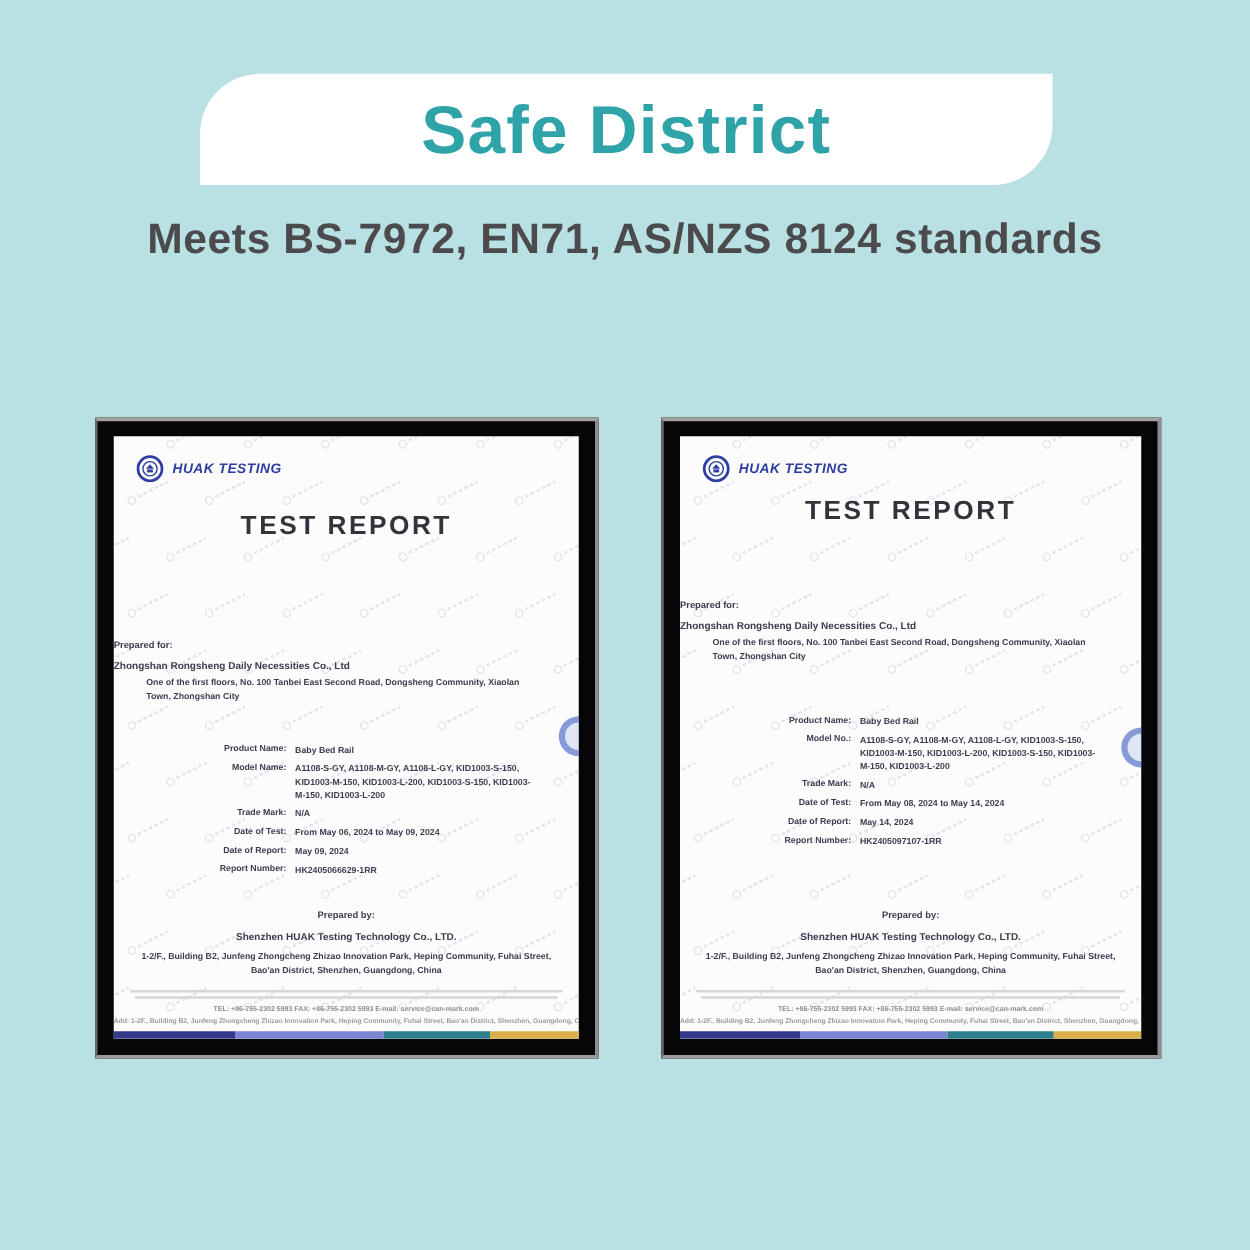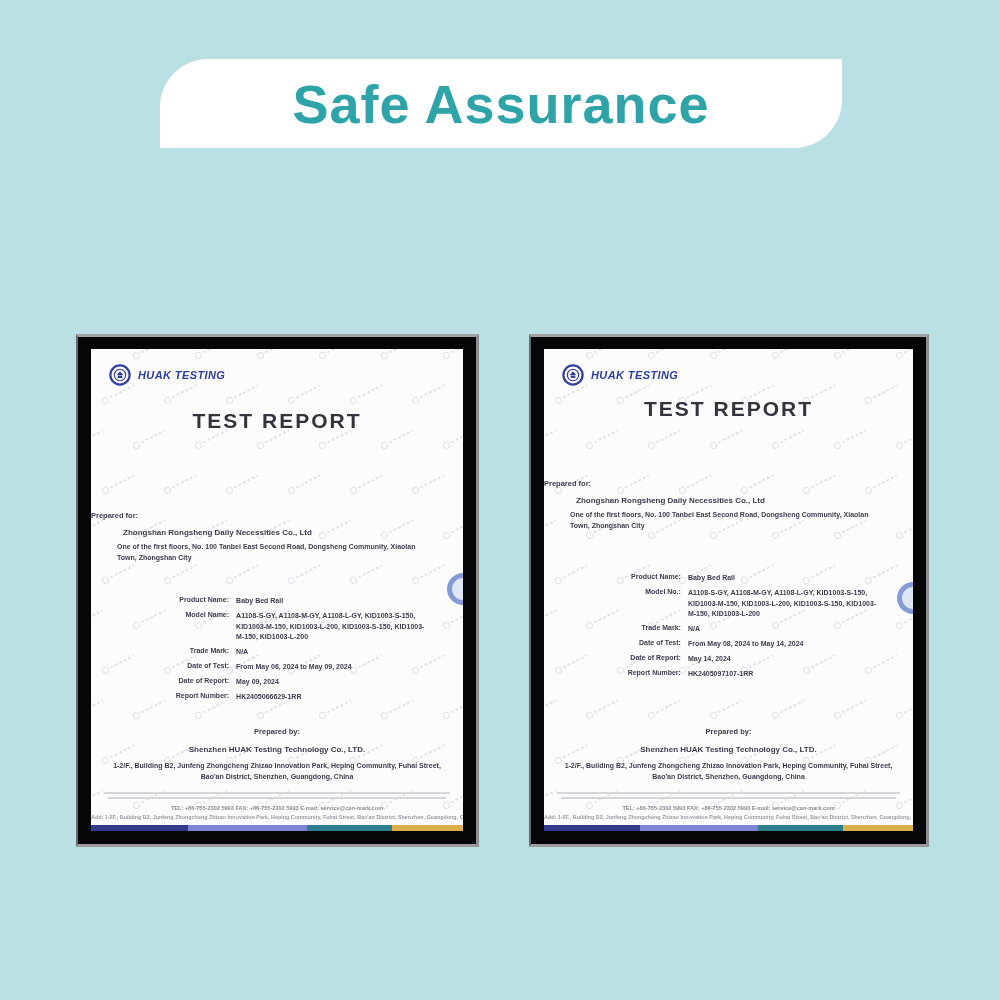--- a/index.html
+++ b/index.html
@@ -62,21 +62,21 @@
     font-size:21px; font-weight:700; letter-spacing:2px; color:#33333b; z-index:2;
   }
   .cert--a .doc-title { top:60px; }
   .cert--b .doc-title { top:48px; }
 
   
   .pf { position:absolute; left:0; width:100%; text-align:left; z-index:2; }
   .cert--a .pf { top:162px; }
   .cert--b .pf { top:130px; }
   .pf-label   { font-size:7.5px; font-weight:700; margin-bottom:8px; }
-  .pf-company { font-size:8px;   font-weight:700; margin-bottom:5px;padding-left:32px; }
+  .pf-company { font-size:8px;   font-weight:700; margin-bottom:5px; }
   .pf-address { font-size:7px;   font-weight:700; line-height:1.55; padding:0 26px; }
 
   
   .fields { position:absolute; left:0; width:100%; z-index:2; }
   .cert--a .fields { top:247px; }
   .cert--b .fields { top:224px; }
   .frow { display:flex; margin-bottom:4.5px; }
   .flabel { width:39%; text-align:right; font-size:7px; font-weight:700; padding-right:7px; }
   .fvalue { width:61%; text-align:left;  font-size:7px; font-weight:700; padding-right:34px; line-height:1.5; }
 
@@ -100,23 +100,24 @@
   .bar { display:flex; height:6px; width:100%; }
   .bar span { display:block; height:100%; }
   .bar .s0 { width:26%; } .bar .s1 { width:32%; } .bar .s2 { width:23%; } .bar .s3 { width:19%; }
 </style>
 </head>
 <body style="--bg: #b9e0e3; --accent: #2ea3a8;">
 
 <div class="stage">
 
   <div class="banner">
-    <div class="banner-title">Safe Assurance</div>
+    <div class="banner-title">Safe District</div>
   </div>
 
+  <div class="subtitle">Meets BS-7972, EN71, AS/NZS 8124 standards</div>
 
   <div class="cert cert--a">
     <div class="doc">
       <div class="watermarks">
           <span class="wm" style="left: -22px; top: -6px;"></span>
           <span class="wm" style="left: 40px; top: -6px;"></span>
           <span class="wm" style="left: 102px; top: -6px;"></span>
           <span class="wm" style="left: 164px; top: -6px;"></span>
           <span class="wm" style="left: 226px; top: -6px;"></span>
           <span class="wm" style="left: 288px; top: -6px;"></span>

